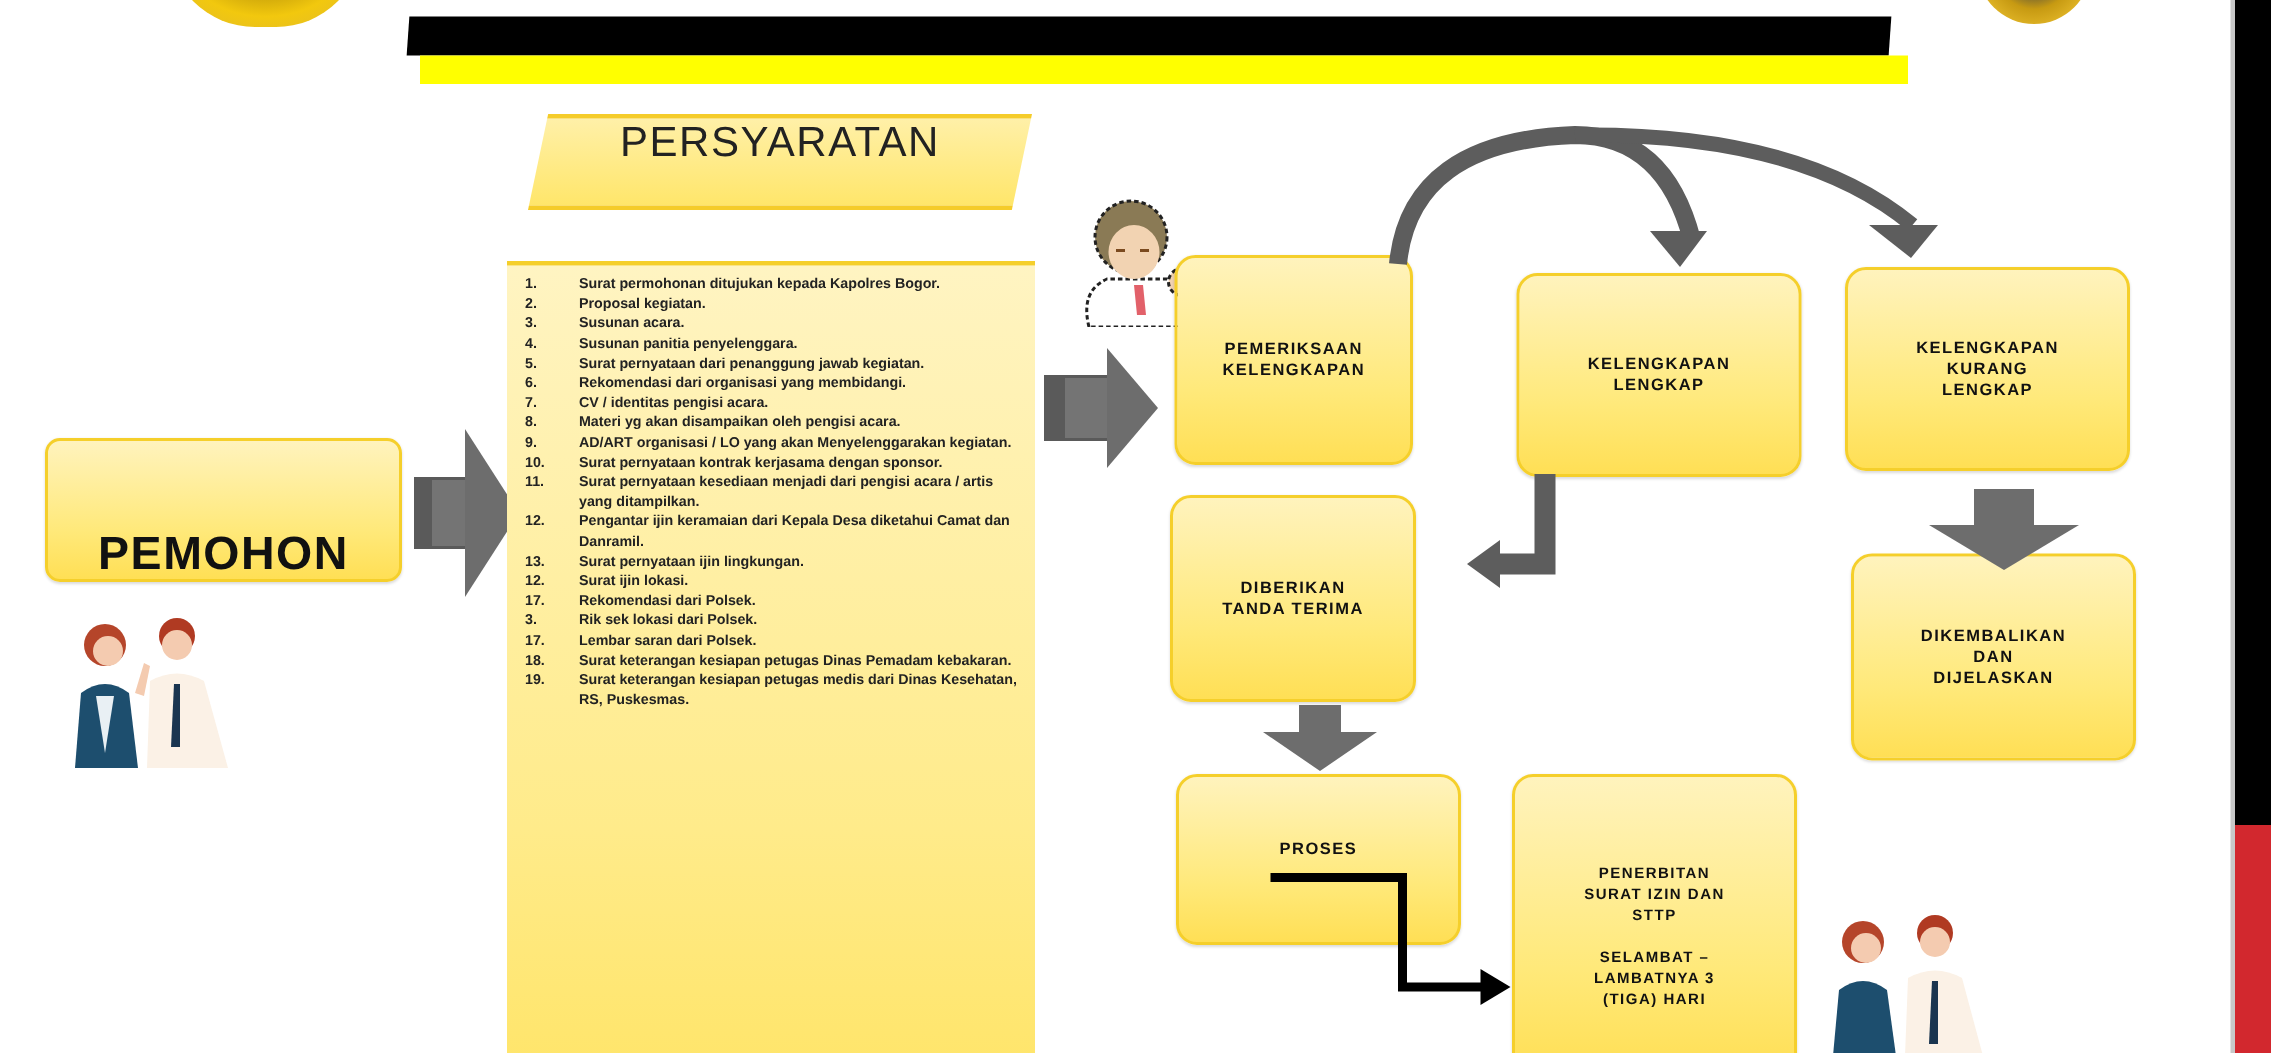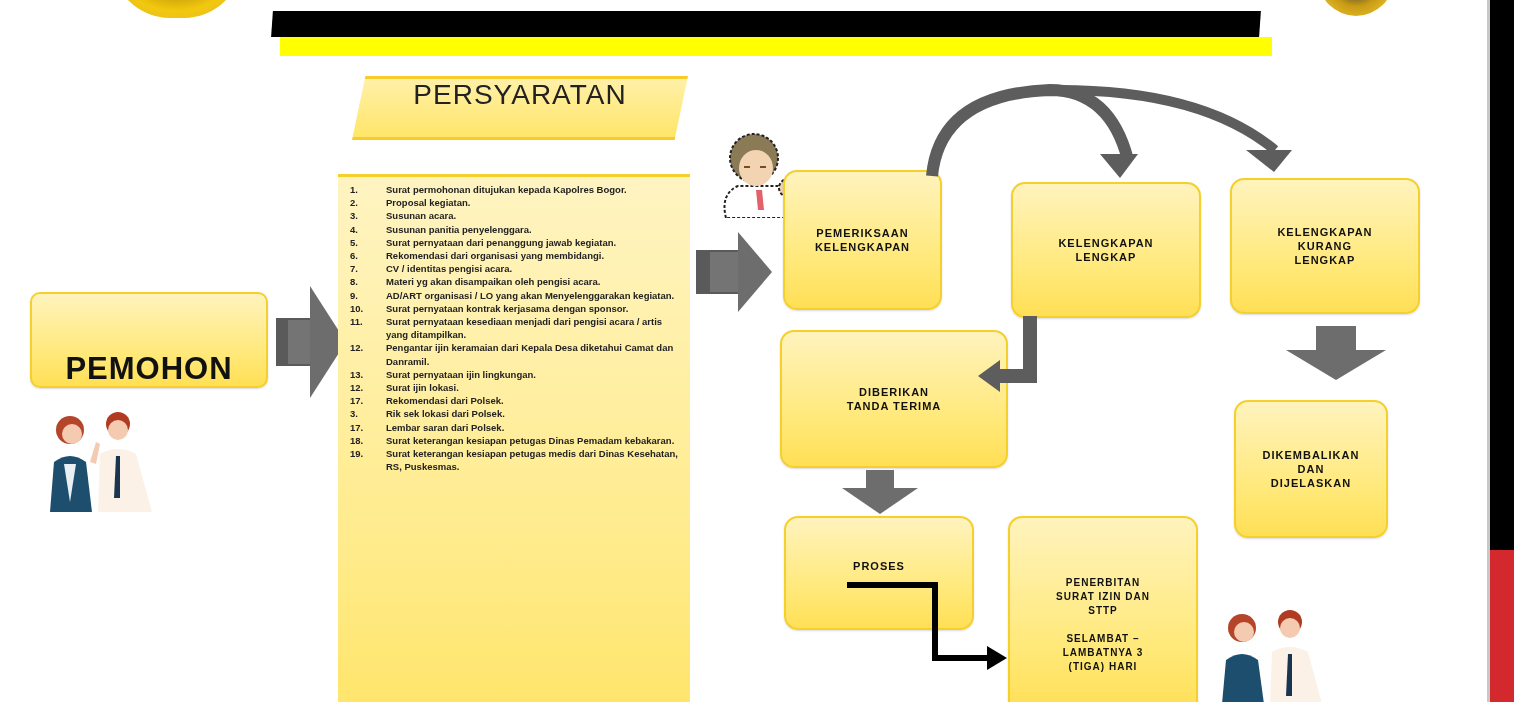--- a/index.html
+++ b/index.html
@@ -169,26 +169,26 @@
   <span class="lbl">KELENGKAPAN
 LENGKAP</span>
 </div>
 
 <div class="abs ybox" style="left:1230px;top:178px;width:190px;height:136px">
   <span class="lbl">KELENGKAPAN
 KURANG
 LENGKAP</span>
 </div>
 
-<div class="abs ybox" style="left:780px;top:330px;width:228px;height:138px">
+<div class="abs ybox" style="left:780px;top:330px;width:164px;height:138px">
   <span class="lbl">DIBERIKAN
 TANDA TERIMA</span>
 </div>
 
-<div class="abs ybox" style="left:1234px;top:400px;width:154px;height:138px">
+<div class="abs ybox" style="left:1234px;top:369px;width:190px;height:138px">
   <span class="lbl">DIKEMBALIKAN
 DAN
 DIJELASKAN</span>
 </div>
 
 <div class="abs ybox" style="left:784px;top:516px;width:190px;height:114px;align-items:flex-start;padding-top:41px">
   <span class="lbl">PROSES</span>
 </div>
 
 <div class="abs ybox" style="left:1008px;top:516px;width:190px;height:200px;align-items:flex-start;padding-top:58px">

